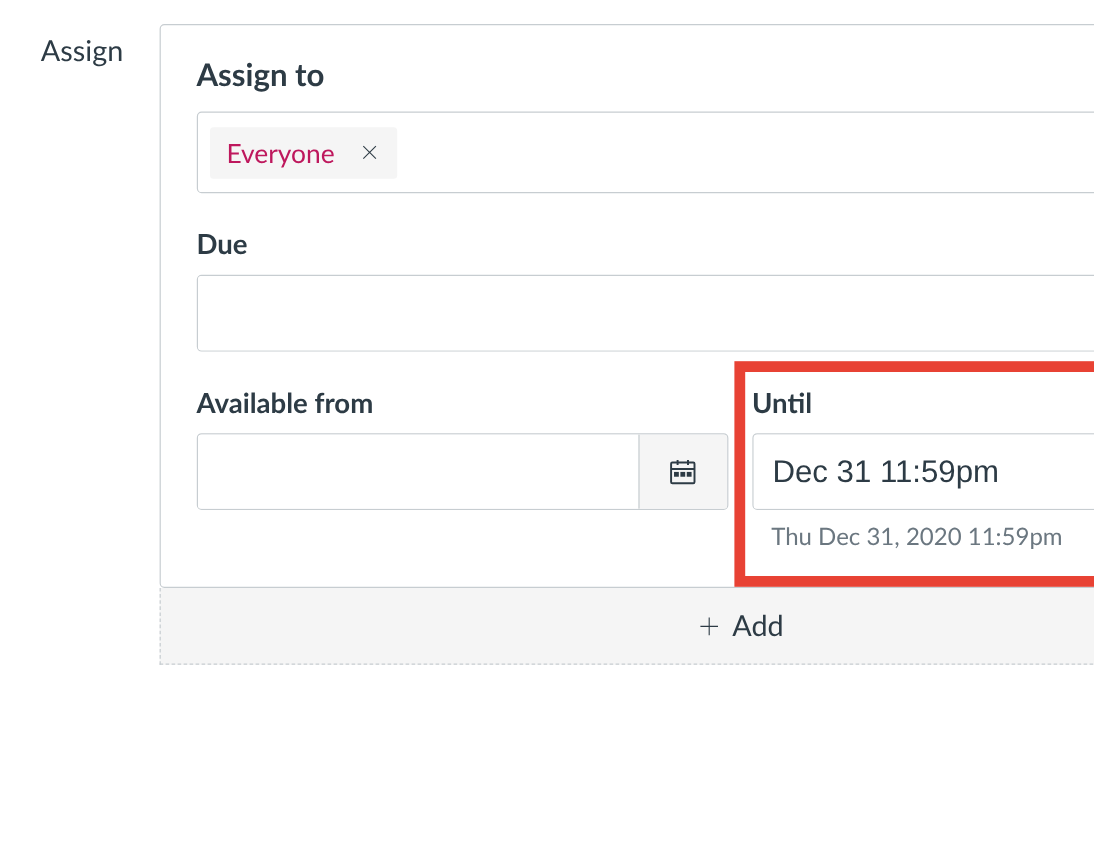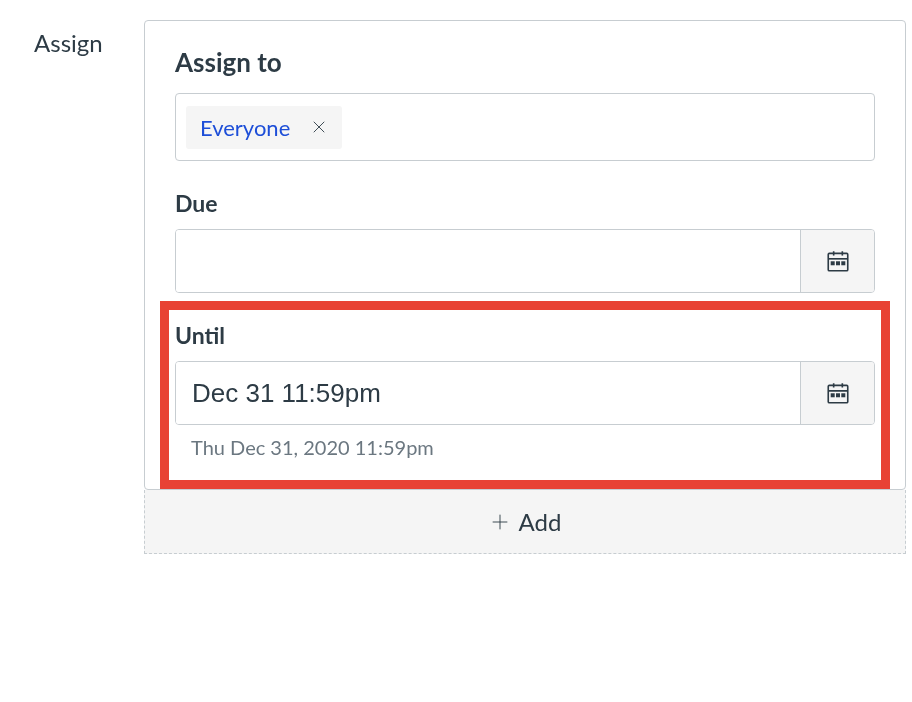--- a/index.html
+++ b/index.html
@@ -58,21 +58,21 @@
       cursor: text;
     }
     .tag {
       background: #F5F5F5;
       border-radius: 3px;
       padding: 8px 14px;
       display: inline-flex;
       align-items: center;
       gap: 20px;
       font-size: 22px;
-      color: #1d4ed8;
+      color: #be185d;
     }
     .tag-x {
       cursor: pointer;
       display: inline-flex;
       align-items: center;
       justify-content: center;
     }
     .tag-x svg {
       width: 18px;
       height: 18px;
@@ -191,20 +191,37 @@
               <line x1="16" y1="3" x2="16" y2="7"></line>
               <rect x="6" y="13" width="2.2" height="2.2" fill="#2D3B45"></rect>
               <rect x="10.9" y="13" width="2.2" height="2.2" fill="#2D3B45"></rect>
               <rect x="15.8" y="13" width="2.2" height="2.2" fill="#2D3B45"></rect>
             </svg>
           </button>
         </div>
       </div>
 
       <div class="two-col">
+        <div class="col">
+          <div class="sub-label">Available from</div>
+          <div class="date-field">
+            <input type="text" value="" style="">
+            <button class="cal-btn">
+              <svg viewBox="0 0 24 24" fill="none" stroke="#2D3B45" stroke-width="1.5">
+                <rect x="3" y="5" width="18" height="16" rx="1"></rect>
+                <line x1="3" y1="10" x2="21" y2="10"></line>
+                <line x1="8" y1="3" x2="8" y2="7"></line>
+                <line x1="16" y1="3" x2="16" y2="7"></line>
+                <rect x="6" y="13" width="2.2" height="2.2" fill="#2D3B45"></rect>
+                <rect x="10.9" y="13" width="2.2" height="2.2" fill="#2D3B45"></rect>
+                <rect x="15.8" y="13" width="2.2" height="2.2" fill="#2D3B45"></rect>
+              </svg>
+            </button>
+          </div>
+        </div>
         <div class="col">
           <div class="highlight-box"></div>
           <div class="sub-label">Until</div>
           <div class="date-field">
             <input type="text" value="Dec 31 11:59pm" style="">
             <button class="cal-btn">
               <svg viewBox="0 0 24 24" fill="none" stroke="#2D3B45" stroke-width="1.5">
                 <rect x="3" y="5" width="18" height="16" rx="1"></rect>
                 <line x1="3" y1="10" x2="21" y2="10"></line>
                 <line x1="8" y1="3" x2="8" y2="7"></line>

